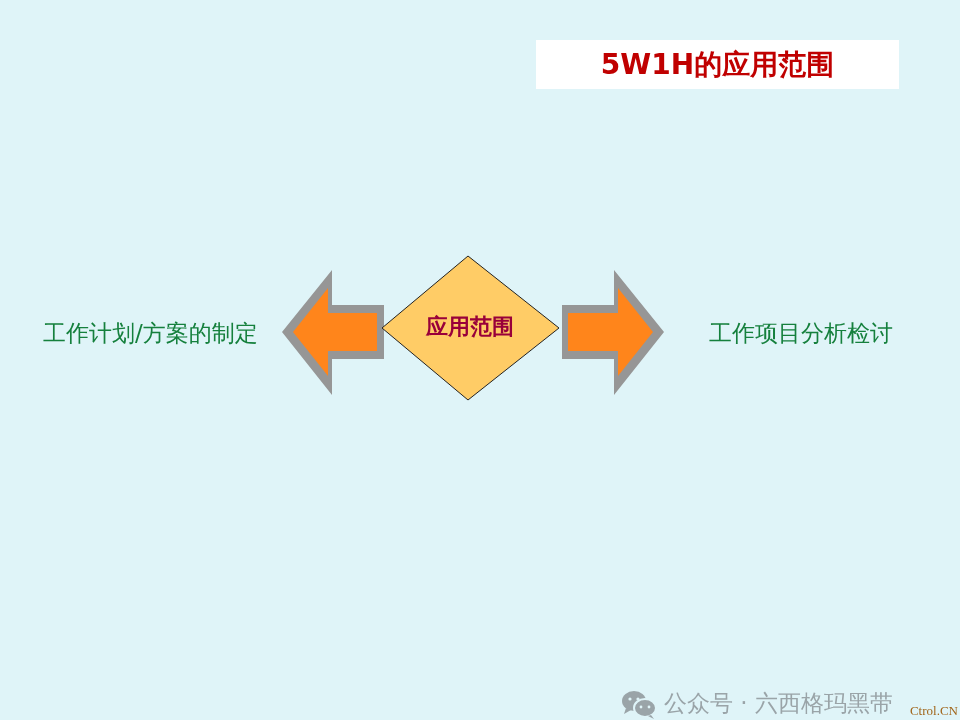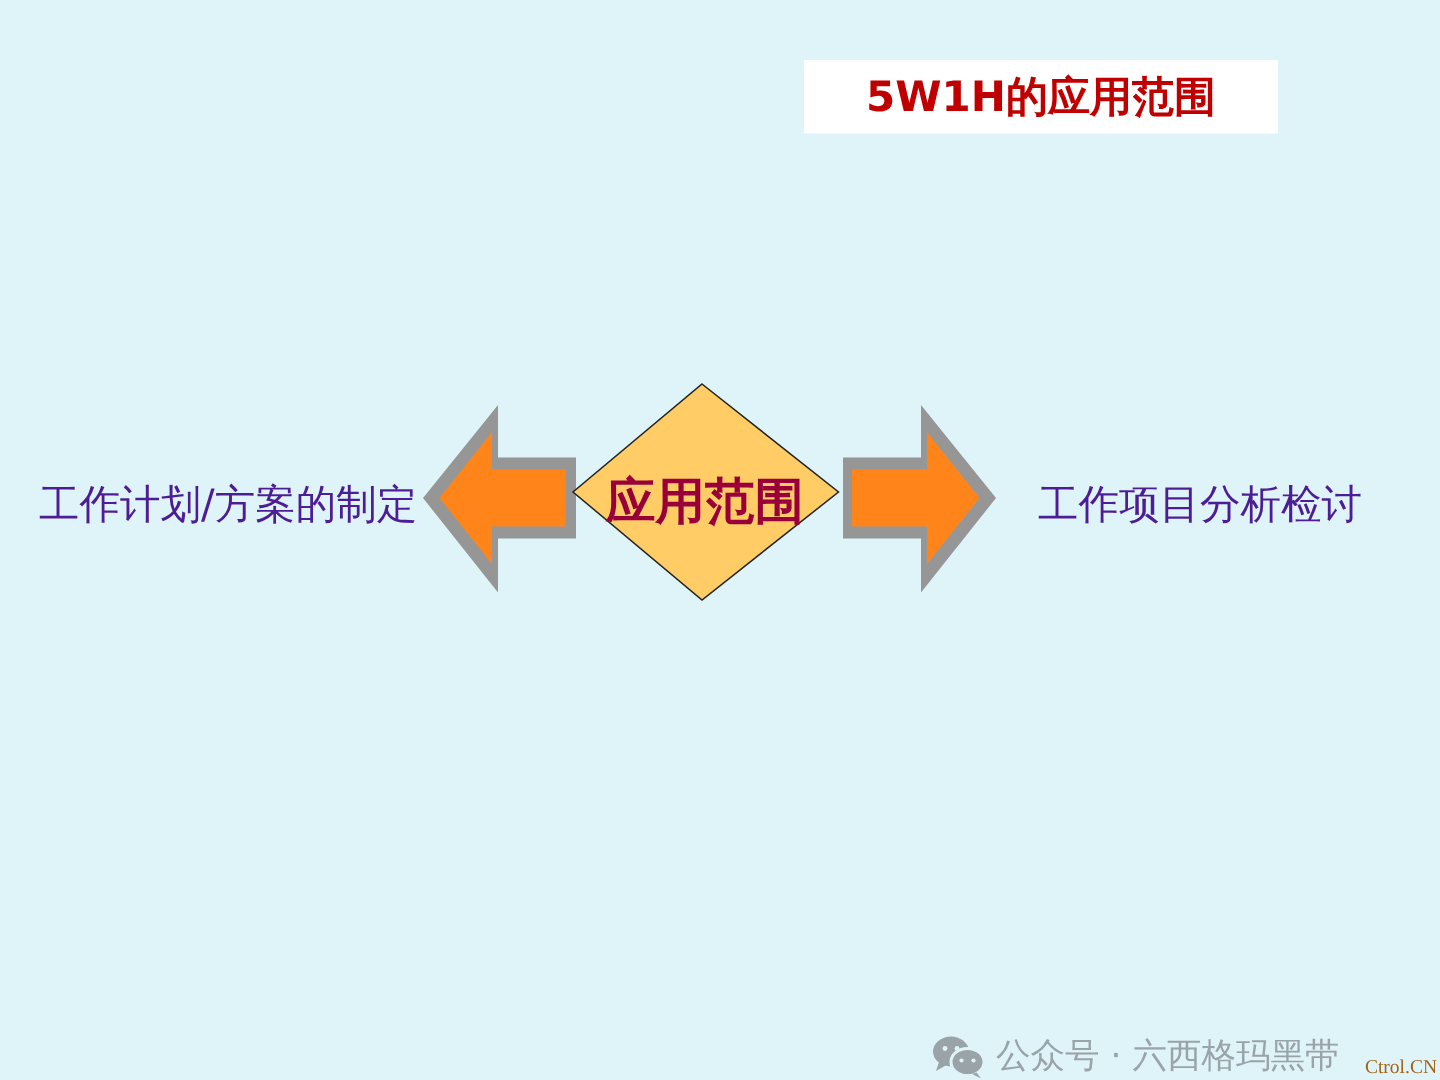--- a/index.html
+++ b/index.html
@@ -1,26 +1,26 @@
 <!DOCTYPE html>
 <html><head>
 <meta charset="utf-8">
 <style>
   html, body { margin:0; padding:0; }
   body { width:960px; height:720px; background:#dff4f8; position:relative; overflow:hidden;
          font-family:"DejaVu Sans","Liberation Sans",sans-serif; }
-  .title-box { position:absolute; left:536px; top:40px; width:316px; height:49px; background:#ffffff;
+  .title-box { position:absolute; left:536px; top:40px; width:363px; height:49px; background:#ffffff;
                display:flex; align-items:center; justify-content:center; }
   .title-text { color:#c00000; font-weight:bold; font-size:28px; letter-spacing:0px; }
   svg.diagram { position:absolute; left:0; top:0; }
-  .side-label { position:absolute; font-size:27px; color:#4c1d95; white-space:nowrap; }
+  .side-label { position:absolute; font-size:23px; color:#15803d; white-space:nowrap;margin-left:17px; }
   .left-label { left:26px; top:318px; }
   .right-label { left:692px; top:318px; }
   .center-label { position:absolute; left:400px; top:312px; width:140px; text-align:center;
-                  font-size:33px; font-weight:bold; color:#99003a; }
+                  font-size:22px; font-weight:bold; color:#99003a; }
   .watermark { position:absolute; left:620px; top:688px; display:flex; align-items:center; gap:6px;
                color:#9aa4a8; font-size:23px; }
   .wechat-icon { width:38px; height:30px; }
   .corner { position:absolute; right:2px; bottom:1px; font-family:"Liberation Serif",serif;
             font-size:13px; color:#a0651a;text-align:right; }
 </style>
 </head>
 <body>
 
 <div class="title-box">

